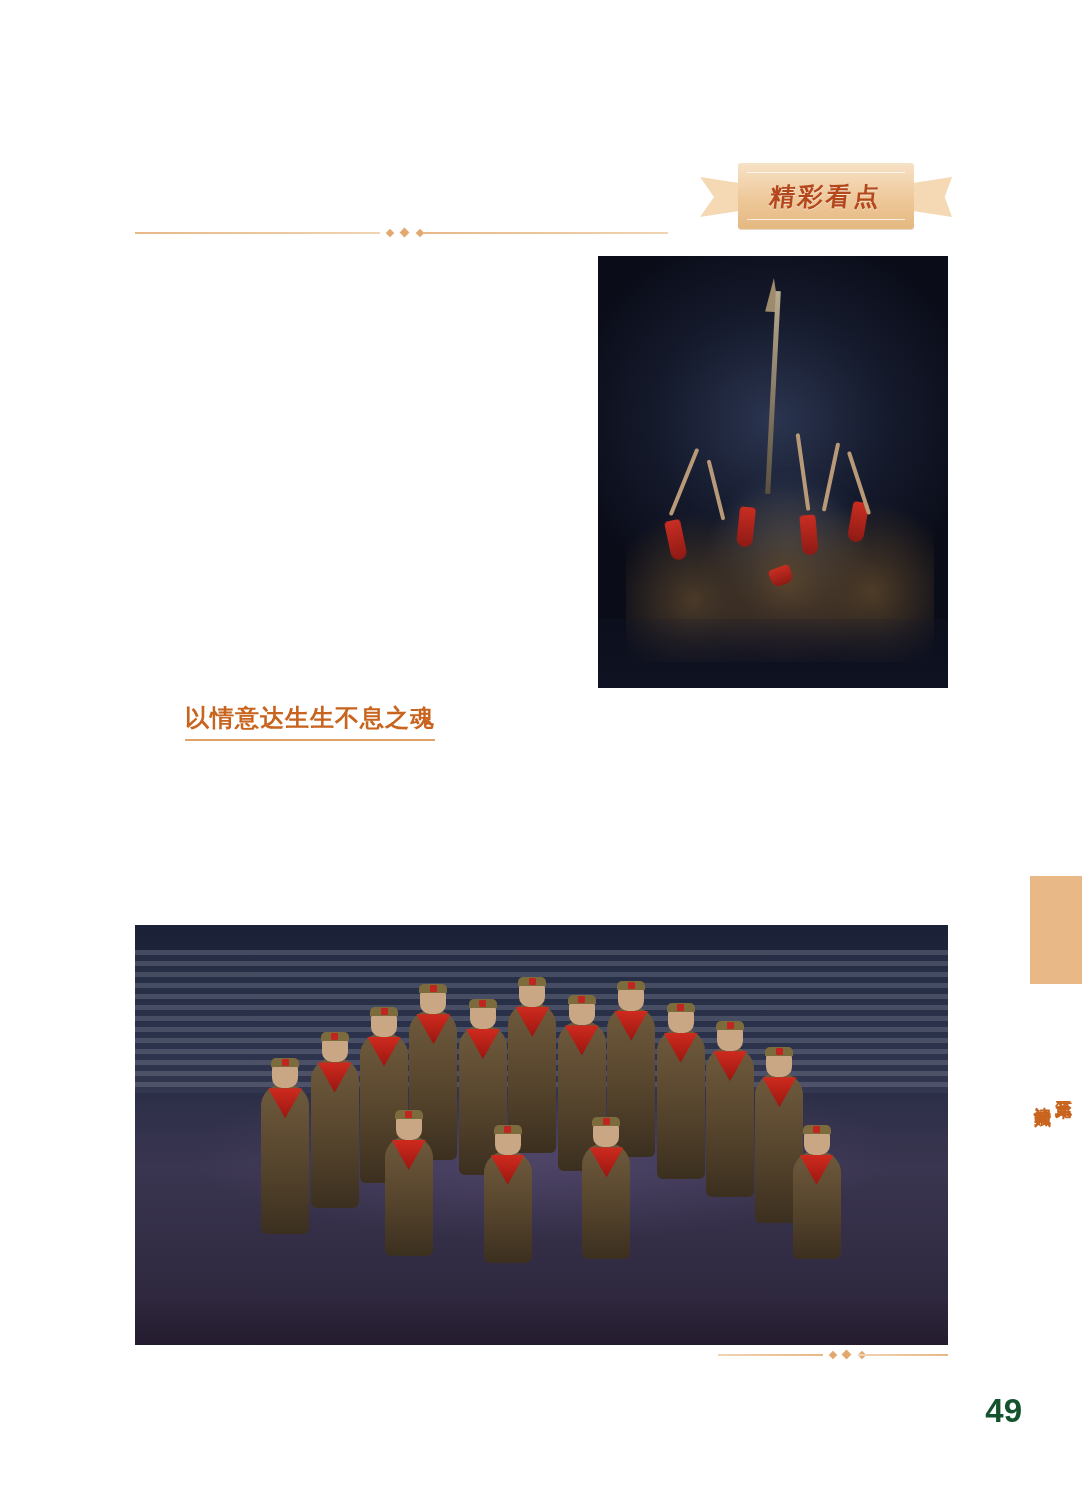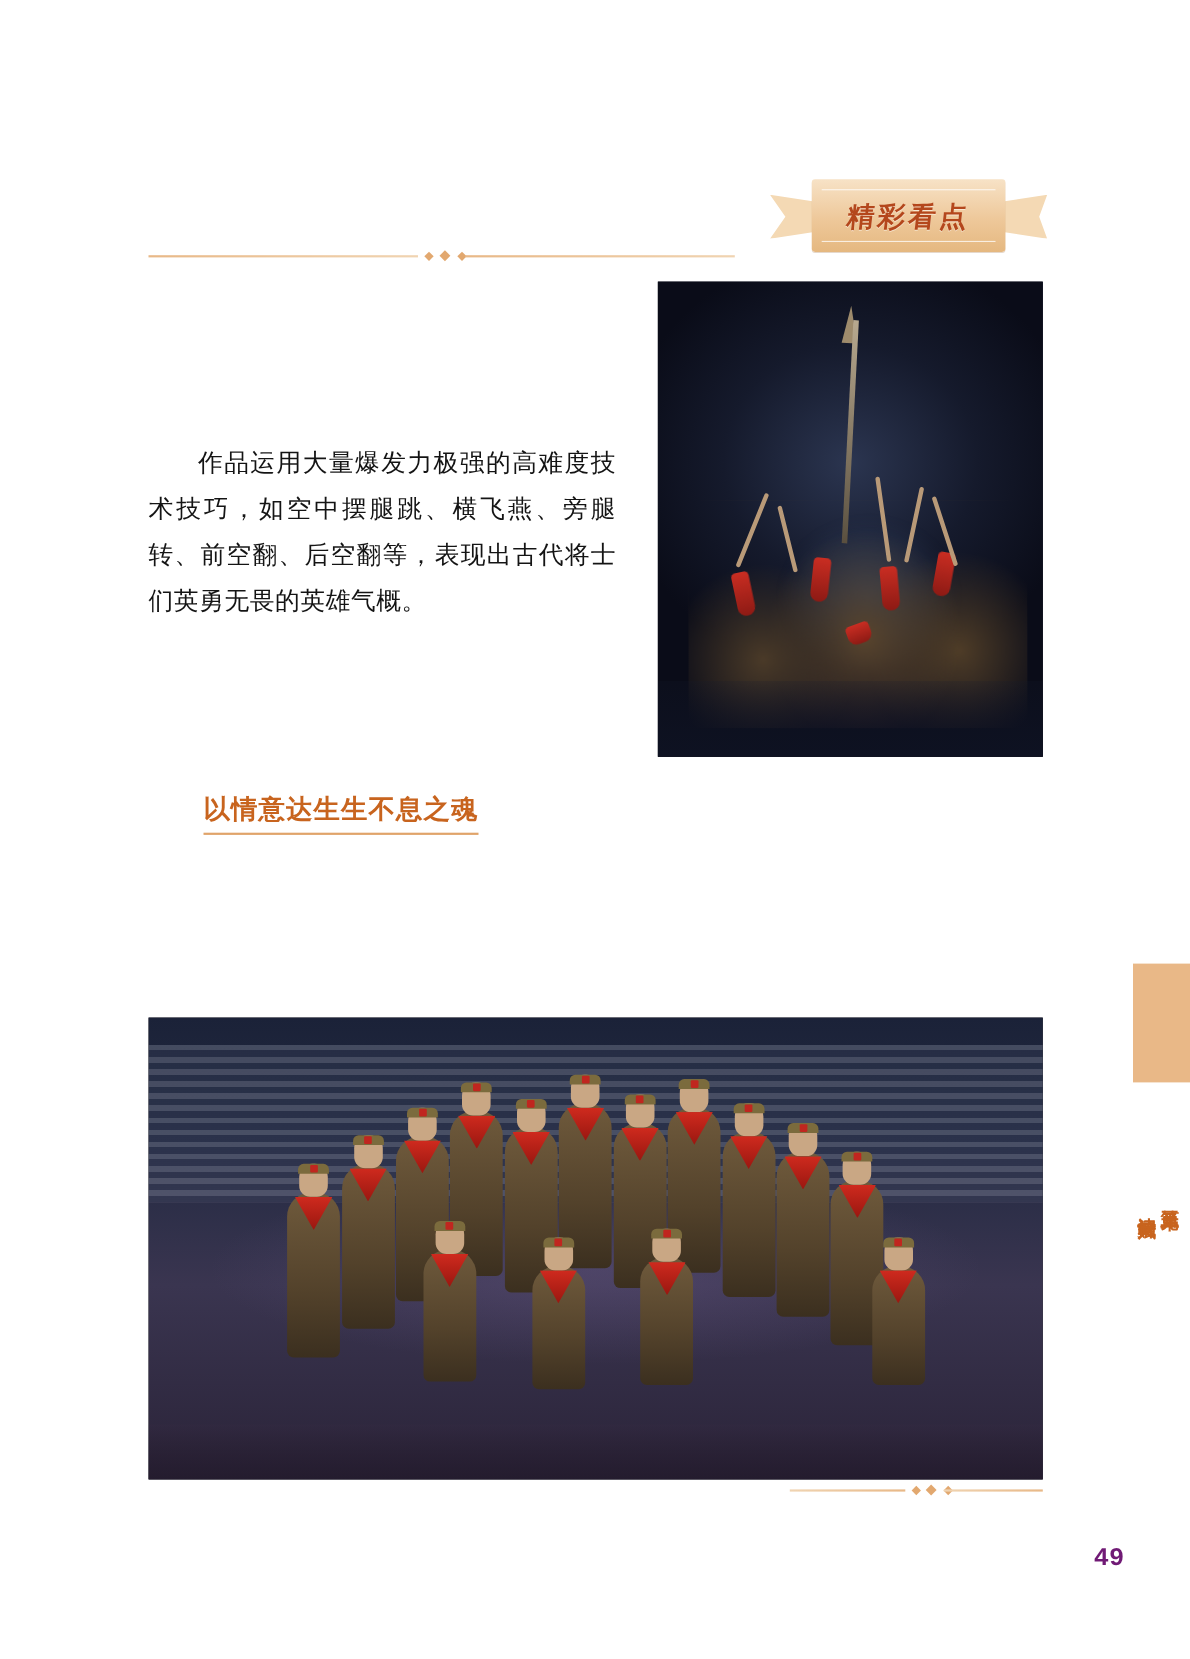--- a/index.html
+++ b/index.html
@@ -139,21 +139,21 @@
     position: absolute;
     font-family: "Liberation Serif", "DejaVu Serif", serif;
     font-size: 24px;
     font-weight: bold;
     color: #c8641e;
     letter-spacing: 1px;
     border-bottom: 2px solid #e0a46a;
     padding-bottom: 5px;
   }
   #heading-1 { left: 185px; top: 358px; }
-  #heading-2 { left: 185px; top: 720px; }
+  #heading-2 { left: 185px; top: 702px; }
 
   
   .para {
     position: absolute;
     font-family: "Liberation Serif", "DejaVu Serif", serif;
     font-size: 22.5px;
     line-height: 42px;
     color: #141414;
     text-align: justify;
     text-indent: 2em;
@@ -360,24 +360,24 @@
   .side-label .unit-name {
     display: block;
     margin-top: 14px;
   }
 
   
   .page-number {
     position: absolute;
     right: 60px;
     bottom: 78px;
-    font-family: Liberation Mono, monospace;
-    font-size: 23px;
+    font-family: Liberation Sans, sans-serif;
+    font-size: 33px;
     font-weight: bold;
-    color: #701a75;
+    color: #14532d;
   }
 </style>
 </head>
 <body>
 
 <div class="page">
 
   <div class="banner">
     <div class="tail-left"></div>
     <div class="tail-right"></div>
@@ -387,21 +387,20 @@
   </div>
 
   <div class="rule-top">
     <div class="bar l"></div>
     <div class="dot d1"></div>
     <div class="dot d2"></div>
     <div class="dot d3"></div>
     <div class="bar r"></div>
   </div>
 
-  <div class="para" id="para-1">作品运用大量爆发力极强的高难度技术技巧，如空中摆腿跳、横飞燕、旁腿转、前空翻、后空翻等，表现出古代将士们英勇无畏的英雄气概。</div>
 
   <div class="photo" id="photo-1">
     <div class="stage">
       <div class="bg"></div>
       <div class="glow"></div>
       <div class="spear-tip"></div>
       <div class="spear"></div>
       <div class="pile"></div>
       <div class="scarf s1"></div>
       <div class="scarf s2"></div>

